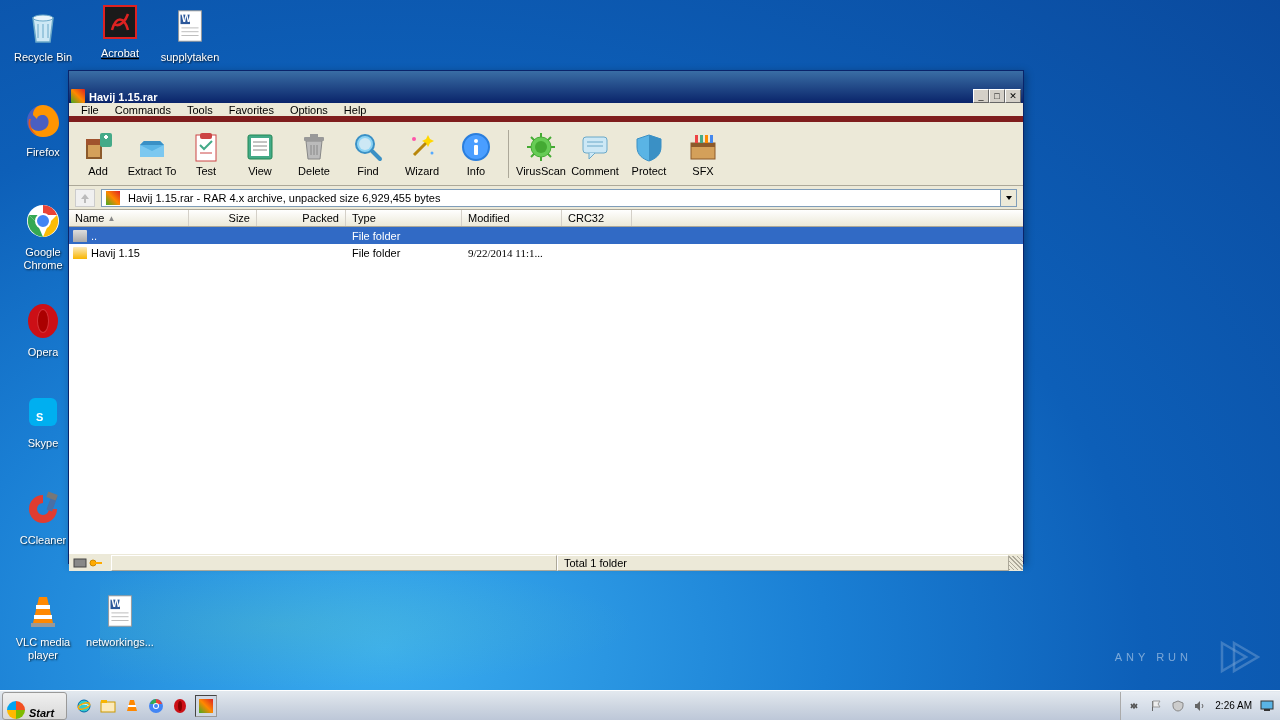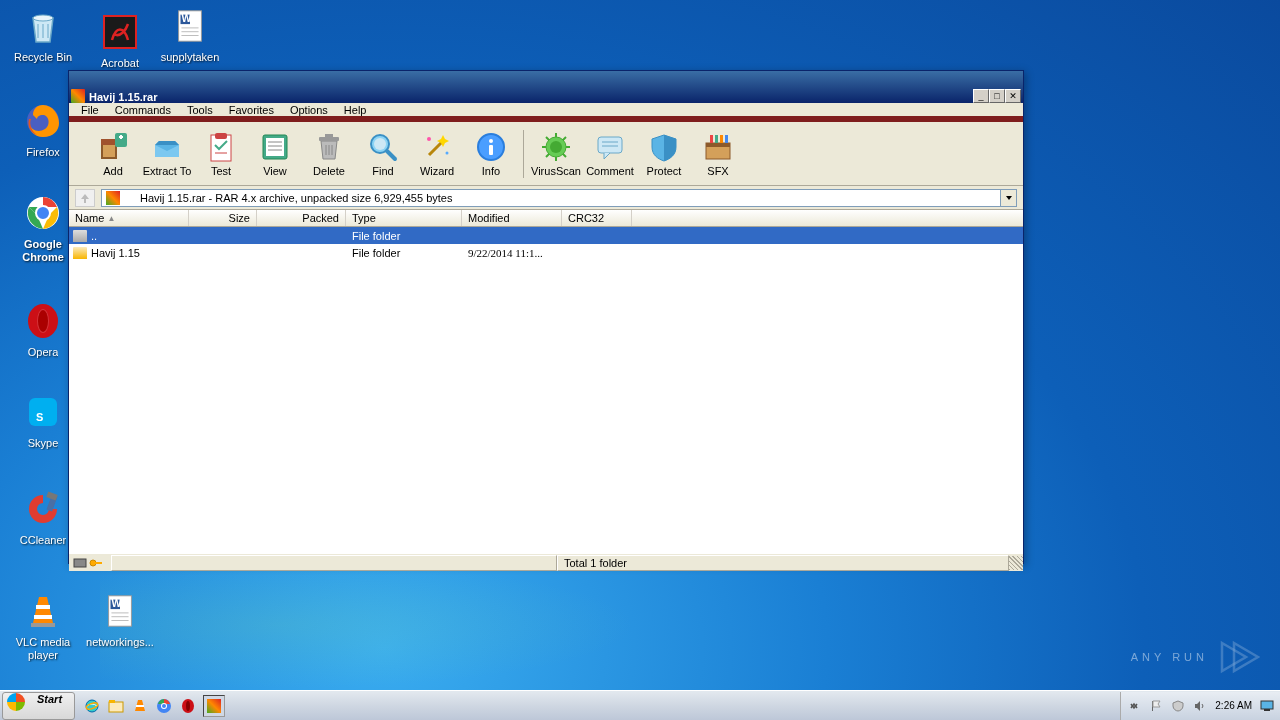--- a/index.html
+++ b/index.html
@@ -11,24 +11,24 @@
 }
 .desktop::before {
   content: ''; position: absolute; left: 100px; top: 550px; width: 600px; height: 150px;
   background: radial-gradient(ellipse at 30% 50%, rgba(130,220,140,0.15) 0%, transparent 60%);
   pointer-events: none;
 }
 .desktop-icons { position: absolute; top: 5px; left: 8px; }
 .dicon { width: 70px; height: 80px; display: flex; flex-direction: column; align-items: center; justify-content: flex-start; margin-bottom: 8px; cursor: pointer; }
 .dicon-img { width: 42px; height: 42px; display: flex; align-items: center; justify-content: center; }
 .dicon-label { color: #fff; text-align: center; margin-top: 4px; text-shadow: 1px 1px 2px rgba(0,0,0,0.8); max-width: 68px; overflow: hidden; line-height: 1.2; }
-.dicon-row2 { position: absolute; top: 11px; left: 85px; }
+.dicon-row2 { position: absolute; top: 1px; left: 85px; text-decoration: underline; }
 .dicon-row3 { position: absolute; top: 5px; left: 155px; }
 .dicon-col1-2 { position: absolute; top: 100px; left: 8px; }
-.dicon-col1-3 { position: absolute; top: 192px; left: 8px; font-weight: bold; }
+.dicon-col1-3 { position: absolute; top: 200px; left: 8px; }
 .dicon-col1-4 { position: absolute; top: 300px; left: 8px; }
 .dicon-col1-5 { position: absolute; top: 391px; left: 8px; }
 .dicon-col1-6 { position: absolute; top: 488px; left: 8px; }
 .dicon-col1-7 { position: absolute; top: 590px; left: 8px; }
 .dicon-col2-7 { position: absolute; top: 590px; left: 85px; }
 
 
 .window {
   position: absolute; left: 68px; top: 70px; width: 956px; height: 494px;
   background: #ece9d8; border: 1px solid #0a246a;
@@ -37,28 +37,28 @@
 .titlebar {
   height: 32px; background: linear-gradient(to bottom, #3a6ea5 0%, #0a246a 100%);
   display: flex; align-items: flex-end; padding: 0 2px; color: #fff;
 }
 .titlebar-icon { width: 14px; height: 14px; margin-right: 4px; background: linear-gradient(45deg,#4a2,#f80,#d22); border-radius: 1px; }
 .titlebar-text { flex: 1; font-weight: bold; }
 .titlebar-btns { display: flex; gap: 0; }
 .titlebar-btn { width: 16px; height: 14px; background: #d4d0c8; border: 1px solid #fff; border-right-color: #666; border-bottom-color: #666; display: flex; align-items: center; justify-content: center; font-size: 9px; color: #000; cursor: pointer; font-family: Arial; }
 .menubar { height: 19px; background: #ece9d8; display: flex; align-items: center; padding: 0 4px; border-bottom: 6px solid #7f1d1d; }
 .menu-item { padding: 2px 8px; cursor: pointer; }
-.toolbar { height: 64px; background: #ece9d8; display: flex; align-items: center; padding: 2px 18px; border-bottom: 1px solid #aca899; gap: 2px; }
+.toolbar { height: 64px; background: #ece9d8; display: flex; align-items: center; padding: 2px 3px; border-bottom: 1px solid #aca899; gap: 2px; }
 .tool-btn { width: 52px; height: 56px; display: flex; flex-direction: column; align-items: center; justify-content: center; cursor: pointer; border: 1px solid transparent; }
 .tool-icon { width: 32px; height: 32px; display: flex; align-items: center; justify-content: center; }
 .tool-label { margin-top: 2px; }
 .tool-sep { width: 1px; height: 48px; background: #aca899; margin: 0 4px; }
 .addressbar { height: 24px; background: #ece9d8; display: flex; align-items: center; padding: 2px 6px; gap: 6px; border-bottom: 1px solid #aca899; }
 .up-btn { width: 20px; height: 18px; display: flex; align-items: center; justify-content: center; color: #999; border: 1px solid #ccc; background: #f0f0f0; }
-.addr-input { flex: 1; height: 18px; background: #fff; border: 1px solid #7f9db9; display: flex; align-items: center; padding: 0 4px; gap: 20px; position: relative; }
+.addr-input { flex: 1; height: 18px; background: #fff; border: 1px solid #7f9db9; display: flex; align-items: center; padding: 0 4px; gap: 8px; position: relative; }
 .addr-icon { width: 14px; height: 14px; background: linear-gradient(45deg,#4a2,#f80,#d22); }
 .addr-dd { position: absolute; right: 0; top: 0; width: 16px; height: 16px; background: #ece9d8; border-left: 1px solid #7f9db9; display: flex; align-items: center; justify-content: center; cursor: pointer; }
 .columns { height: 17px; background: linear-gradient(to bottom, #fff, #ece9d8); display: flex; border-bottom: 1px solid #aca899; }
 .col { border-right: 1px solid #d4d0c8; padding: 1px 6px; display: flex; align-items: center; cursor: pointer; position: relative; }
 .filelist { background: #fff; height: 326px; overflow: auto; }
 .file-row { height: 17px; display: flex; align-items: center; }
 .file-row.selected { background: #316ac5; color: #fff; }
 .f-name { width: 120px; padding-left: 4px; display: flex; align-items: center; gap: 4px; }
 .f-size { width: 68px; text-align: right; padding-right: 6px; }
 .f-packed { width: 89px; text-align: right; padding-right: 6px; }
@@ -68,31 +68,31 @@
 .folder-icon { width: 14px; height: 12px; background: linear-gradient(to bottom, #fceabb, #f8b500); border-radius: 1px 1px 0 0; position: relative; }
 .folder-icon.up { background: linear-gradient(to bottom, #ddd, #aaa); }
 .statusbar { height: 18px; background: #ece9d8; border-top: 1px solid #fff; display: flex; align-items: center; }
 .status-left { width: 42px; padding: 0 4px; display: flex; gap: 2px; align-items: center; }
 .status-mid { flex: 1; border: 1px solid #aca899; border-top-color: #fff; border-left-color: #fff; height: 16px; padding: 0 6px; }
 .status-right { width: 452px; border: 1px solid #aca899; border-top-color: #fff; border-left-color: #fff; height: 16px; padding: 0 6px; display: flex; align-items: center; }
 .grip { width: 14px; height: 14px; background: repeating-linear-gradient(45deg, #aca899 0 1px, transparent 1px 3px); }
 
 
 .taskbar { position: absolute; bottom: 0; left: 0; width: 1280px; height: 30px; background: linear-gradient(to bottom, #e3e9ef 0%, #cfd7e2 50%, #bdc7d8 100%); border-top: 1px solid #fff; display: flex; align-items: center; }
-.start-btn { height: 28px; padding: 0 12px 0 4px; background: linear-gradient(to bottom, #f0f0f0, #d8d8d8); border: 1px solid #999; border-radius: 3px; display: flex; align-items: flex-start; gap: 12px; cursor: pointer; margin-left: 2px; font-weight: bold; font-style: italic; }
+.start-btn { height: 28px; padding: 0 12px 0 4px; background: linear-gradient(to bottom, #f0f0f0, #d8d8d8); border: 1px solid #999; border-radius: 3px; display: flex; align-items: flex-end; gap: 4px; cursor: pointer; margin-left: 2px; font-weight: bold; font-style: italic; }
 .start-orb { width: 18px; height: 18px; border-radius: 50%; background: conic-gradient(#f25022 0 90deg, #7fba00 90deg 180deg, #ffb900 180deg 270deg, #00a4ef 270deg 360deg); }
 .ql { display: flex; gap: 6px; margin-left: 8px; align-items: center; }
 .ql-item { width: 18px; height: 18px; display: flex; align-items: center; justify-content: center; cursor: pointer; }
 .tb-item { width: 22px; height: 22px; margin-left: 6px; border: 1px inset #999; background: #d0d8e4; display: flex; align-items: center; justify-content: center; cursor: pointer; }
 .tray { margin-left: auto; display: flex; align-items: center; gap: 8px; padding: 0 6px; height: 28px; background: linear-gradient(to bottom, #e8edf3, #c8d2e0); border-left: 1px solid #aaa; }
 .tray-icon { width: 14px; height: 14px; display: flex; align-items: center; justify-content: center; }
 .clock { font-size: 10px; }
 
 
-.watermark { position: absolute; right: 20px; bottom: 45px; color: rgba(255,255,255,0.45); font-size: 28px; letter-spacing: 4px; font-weight: 300; display: flex; align-items: center; gap: 8px; }
+.watermark { position: absolute; right: 20px; bottom: 45px; color: rgba(255,255,255,0.45); font-size: 28px; letter-spacing: 4px; font-weight: 300; display: flex; align-items: center; gap: 24px; }
 .watermark svg { opacity: 0.45; }
 
 
 .svg32 { width: 32px; height: 32px; }
 </style>
 </head>
 <body>
 
 <div class="desktop">
 

